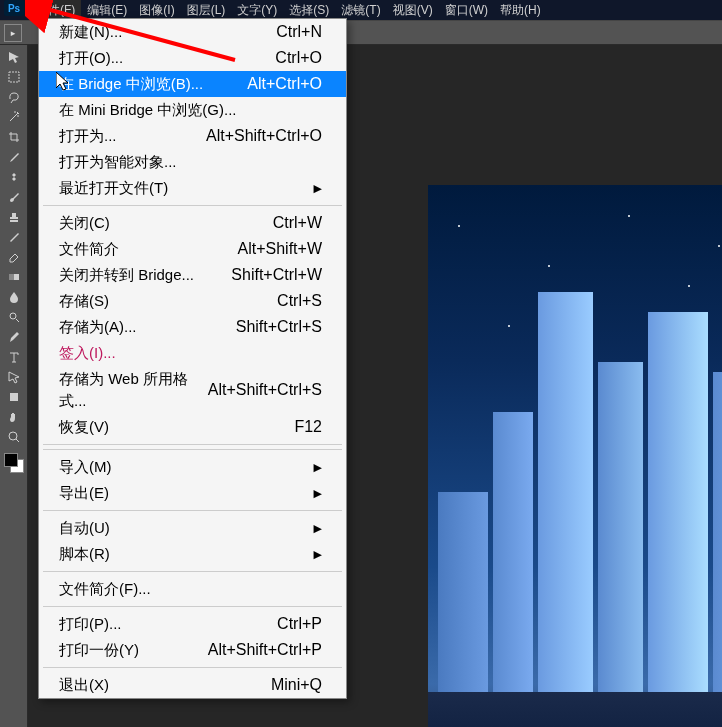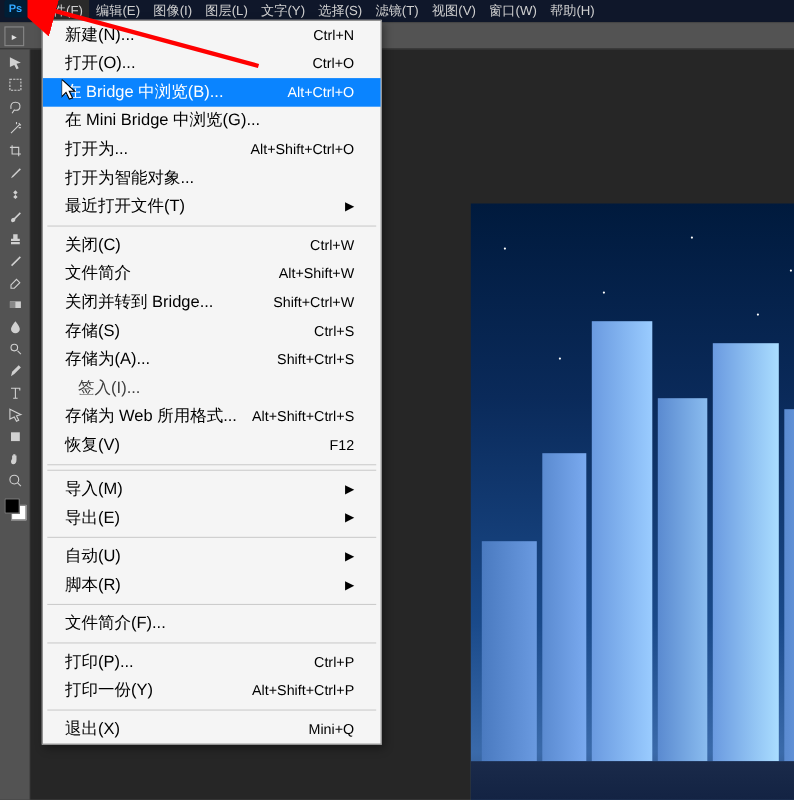--- a/index.html
+++ b/index.html
@@ -131,28 +131,28 @@
   align-items: center;
   padding: 2px 24px 2px 20px;
   line-height: 22px;
   cursor: pointer;
   position: relative;
 }
 .dd-item.highlighted {
   background: #0a84ff;
   color: #fff;
 }
-.dd-item.disabled { color: #404040; margin-left: 12px; }
+.dd-item.disabled { color: #be185d; }
 .dd-item .arrow { font-size: 11px; }
 .dd-sep {
   height: 1px;
   background: #ccc;
   margin: 4px 4px;
 }
-.shortcut { font-size: 13px; }
+.shortcut { font-size: 16px; }
 .red-arrow {
   position: absolute;
   left: 25px;
   top: 0px;
   z-index: 200;
   pointer-events: none;
 }
 .cursor {
   position: absolute;
   left: 56px;

